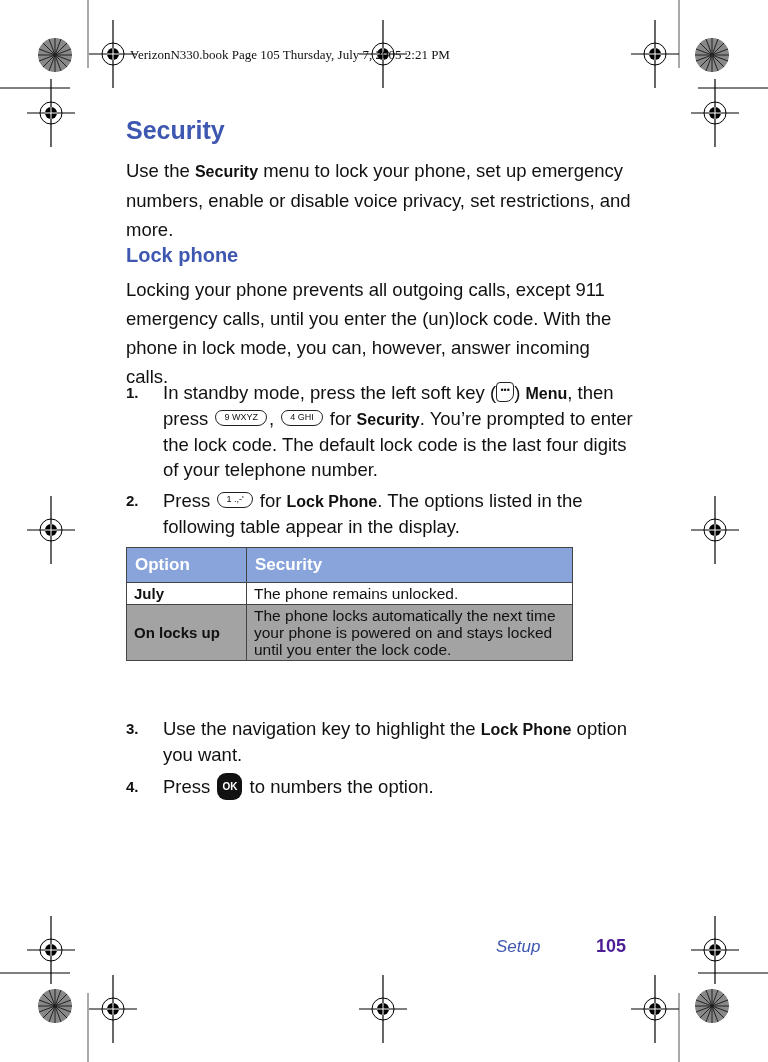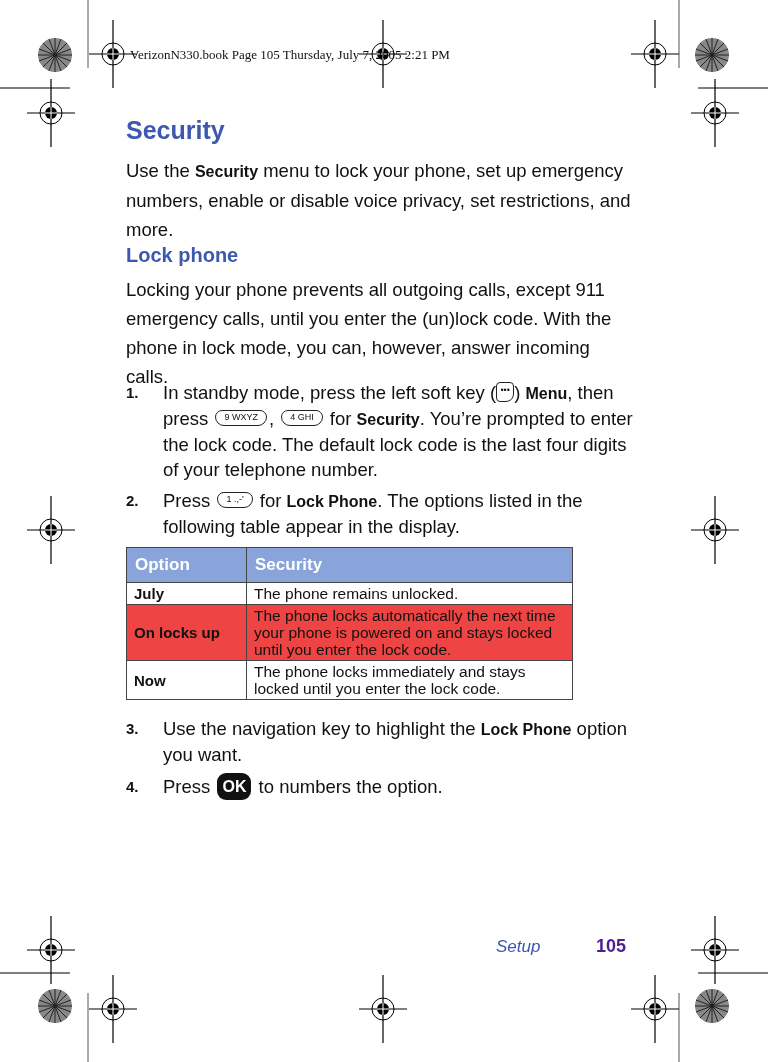--- a/index.html
+++ b/index.html
@@ -10,28 +10,28 @@
   .h1 { left:126px; top:116px; font-size:25px; font-weight:bold; color:#3e57b0; }
   .h2 { left:126px; top:244px; font-size:20px; font-weight:bold; color:#3e57b0; }
   .para { left:126px; width:510px; font-size:18.5px; line-height:29px; }
   .b { font-weight:bold; font-size:16px; }
   .step { left:126px; width:510px; font-size:18.5px; line-height:25px; }
   .step .num { position:absolute; left:0; top:0; font-weight:bold; font-size:15px; }
   .step .txt { margin-left:37px; display:block; }
   .key { display:inline-block; vertical-align:middle; border:1.3px solid #222; border-radius:7px 7px 9px 9px;
          font-size:9px; line-height:13px; height:14px; padding:0 8px; margin:0 2px; position:relative; top:-2px; }
   .okkey { display:inline-block; vertical-align:middle; background:#111; color:#fff; border-radius:9px;
-           font-size:16px; font-weight:bold; padding:1px 5px; margin:0 2px; position:relative; top:-2px; }
+           font-size:10px; font-weight:bold; padding:1px 5px; margin:0 2px; position:relative; top:-2px; }
   .softkey { display:inline-block; width:16px; height:18px; border:1.4px solid #222; border-radius:4px 4px 8px 4px;
              font-size:9px; line-height:14px; text-align:center; vertical-align:middle; position:relative; top:-2px; }
   table { border-collapse:collapse; position:absolute; left:126px; top:547px; width:447px; font-size:15.5px; }
   th { background:#88a4db; color:#fff; font-weight:bold; text-align:left; font-size:17px; padding:6px 8px; border:1px solid #444; height:22px; }
   td { border:1px solid #444; padding:2px 7px; vertical-align:middle; line-height:17px; }
   td.opt { font-weight:bold; font-size:15px; width:105px; }
-  tr.alt td { background:#ef4444; }
+  tr.alt td { background:#a3a3a3; }
   .footer-section { left:496px; top:937px; font-size:17px; font-style:italic; color:#3e57b0;text-align:center; }
   .footer-page { left:596px; top:936px; font-size:18px; font-weight:bold; color:#4c1d95; }
 </style>
 </head>
 <body>
 
 <svg class="abs" style="left:0;top:0" width="768" height="1062">
   <defs>
     <g id="cross">
       <line x1="-24" y1="0" x2="24" y2="0" stroke="#000" stroke-width="1.2"></line>
@@ -116,24 +116,20 @@
   </thead>
   <tbody>
     <tr>
       <td class="opt">July</td>
       <td>The phone remains unlocked.</td>
     </tr>
     <tr class="alt">
       <td class="opt">On locks up</td>
       <td>The phone locks automatically the next time your phone is powered on and stays locked until you enter the lock code.</td>
     </tr>
-    <tr>
-      <td class="opt">Now</td>
-      <td>The phone locks immediately and stays locked until you enter the lock code.</td>
-    </tr>
   </tbody>
 </table>
 
 <div class="abs step" style="top:716px">
   <span class="num">3.</span>
   <span class="txt">
     <span>Use the navigation key to highlight the </span><span class="b">Lock Phone</span><span> option you want.</span>
   </span>
 </div>
 

